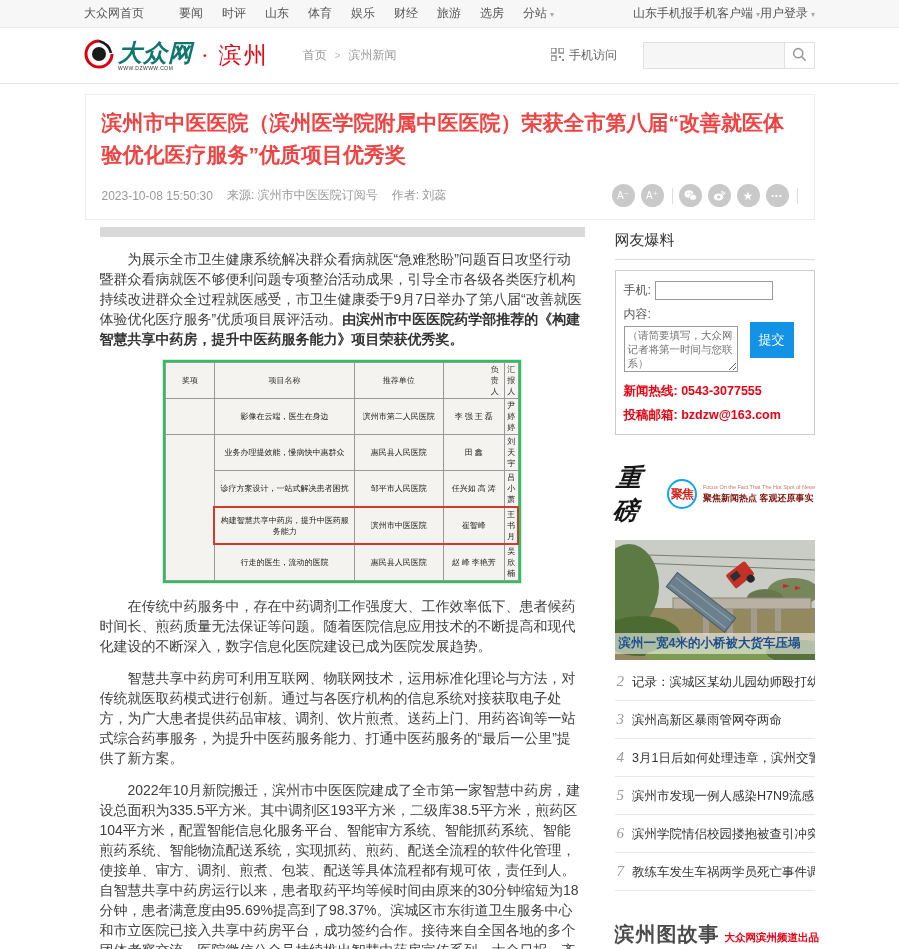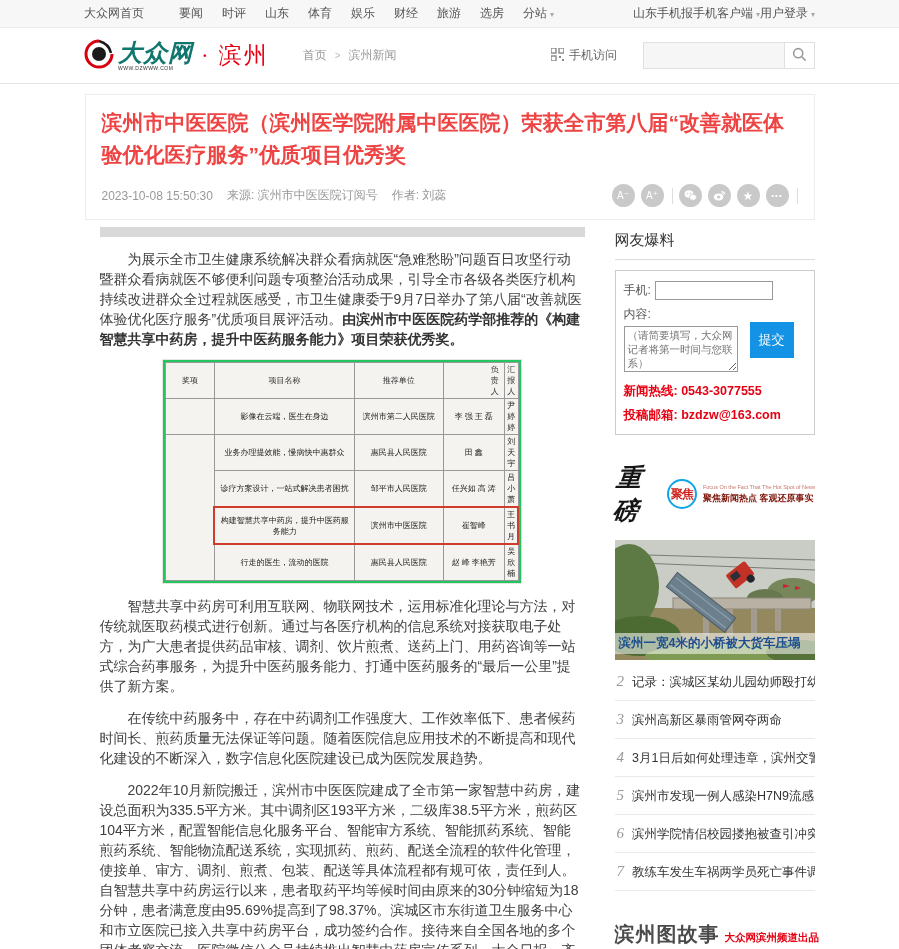--- a/index.html
+++ b/index.html
@@ -237,22 +237,22 @@
           <tr>
             <td>行走的医生，流动的医院</td>
             <td>惠民县人民医院</td>
             <td>赵 峰 李艳芳</td>
             <td>吴欣楠</td>
           </tr>
         </tbody>
           </table>
       </div>
 
+      <p>在传统中药服务中，存在中药调剂工作强度大、工作效率低下、患者候药时间长、煎药质量无法保证等问题。随着医院信息应用技术的不断提高和现代化建设的不断深入，数字信息化医院建设已成为医院发展趋势。</p>
       <p>智慧共享中药房可利用互联网、物联网技术，运用标准化理论与方法，对传统就医取药模式进行创新。通过与各医疗机构的信息系统对接获取电子处方，为广大患者提供药品审核、调剂、饮片煎煮、送药上门、用药咨询等一站式综合药事服务，为提升中医药服务能力、打通中医药服务的“最后一公里”提供了新方案。</p>
-      <p>在传统中药服务中，存在中药调剂工作强度大、工作效率低下、患者候药时间长、煎药质量无法保证等问题。随着医院信息应用技术的不断提高和现代化建设的不断深入，数字信息化医院建设已成为医院发展趋势。</p>
       <p>2022年10月新院搬迁，滨州市中医医院建成了全市第一家智慧中药房，建设总面积为335.5平方米。其中调剂区193平方米，二级库38.5平方米，煎药区104平方米，配置智能信息化服务平台、智能审方系统、智能抓药系统、智能煎药系统、智能物流配送系统，实现抓药、煎药、配送全流程的软件化管理，使接单、审方、调剂、煎煮、包装、配送等具体流程都有规可依，责任到人。自智慧共享中药房运行以来，患者取药平均等候时间由原来的30分钟缩短为18分钟，患者满意度由95.69%提高到了98.37%。滨城区市东街道卫生服务中心和市立医院已接入共享中药房平台，成功签约合作。接待来自全国各地的多个团体考察交流。医院微信公众号持续推出智慧中药房宣传系列，大众日报、齐鲁网·闪电新闻等多家媒体也多维度进行宣传报道。智慧共享中药房的启用，实现了药事服务能力、患者满意度、社会影响力、综合效益的大幅提高，达成了“药房省人、药师省力、患者省时、医院省心”的高效共赢局面。</p>
       <p>下一步，滨州市中医医院（滨州医学院附属中医医院）仍将不断努力，持续完善智慧共享中药房建设，提高系统智能化水平，优化送药上门等一站式智慧衍生服务，节约患者的费用和时间成本，满足患者需求，以此助力提升全市中医药服务能力，强化中医药服务体系和能力建设。</p>
     </div>
 
     <div class="sidebar">
 
       <div class="sb-title">网友爆料</div>
 
       <div class="baoliao-box">
         <div class="bl-row">

